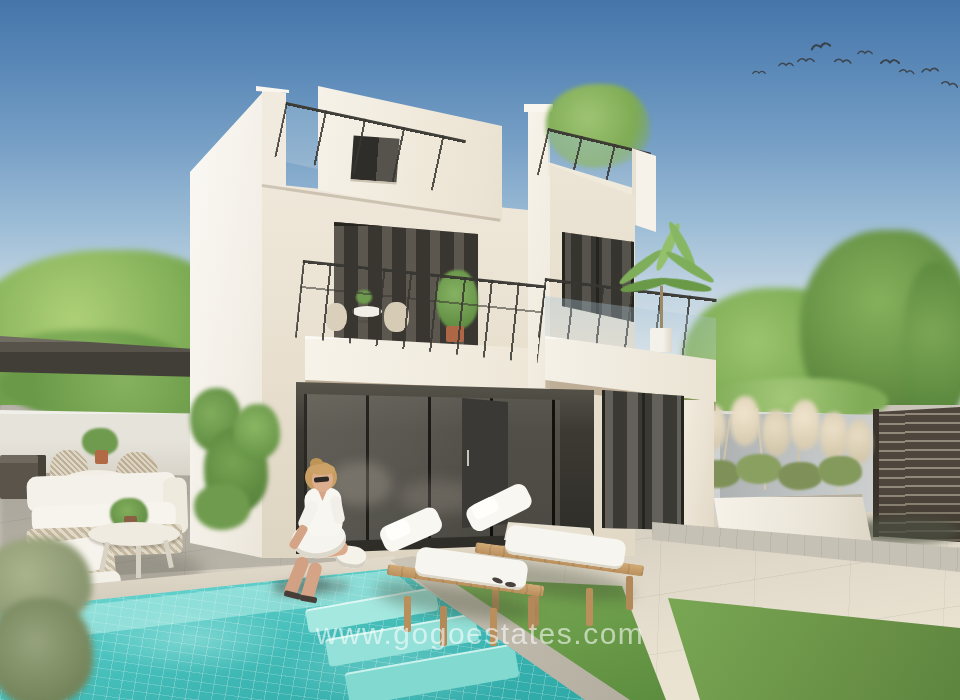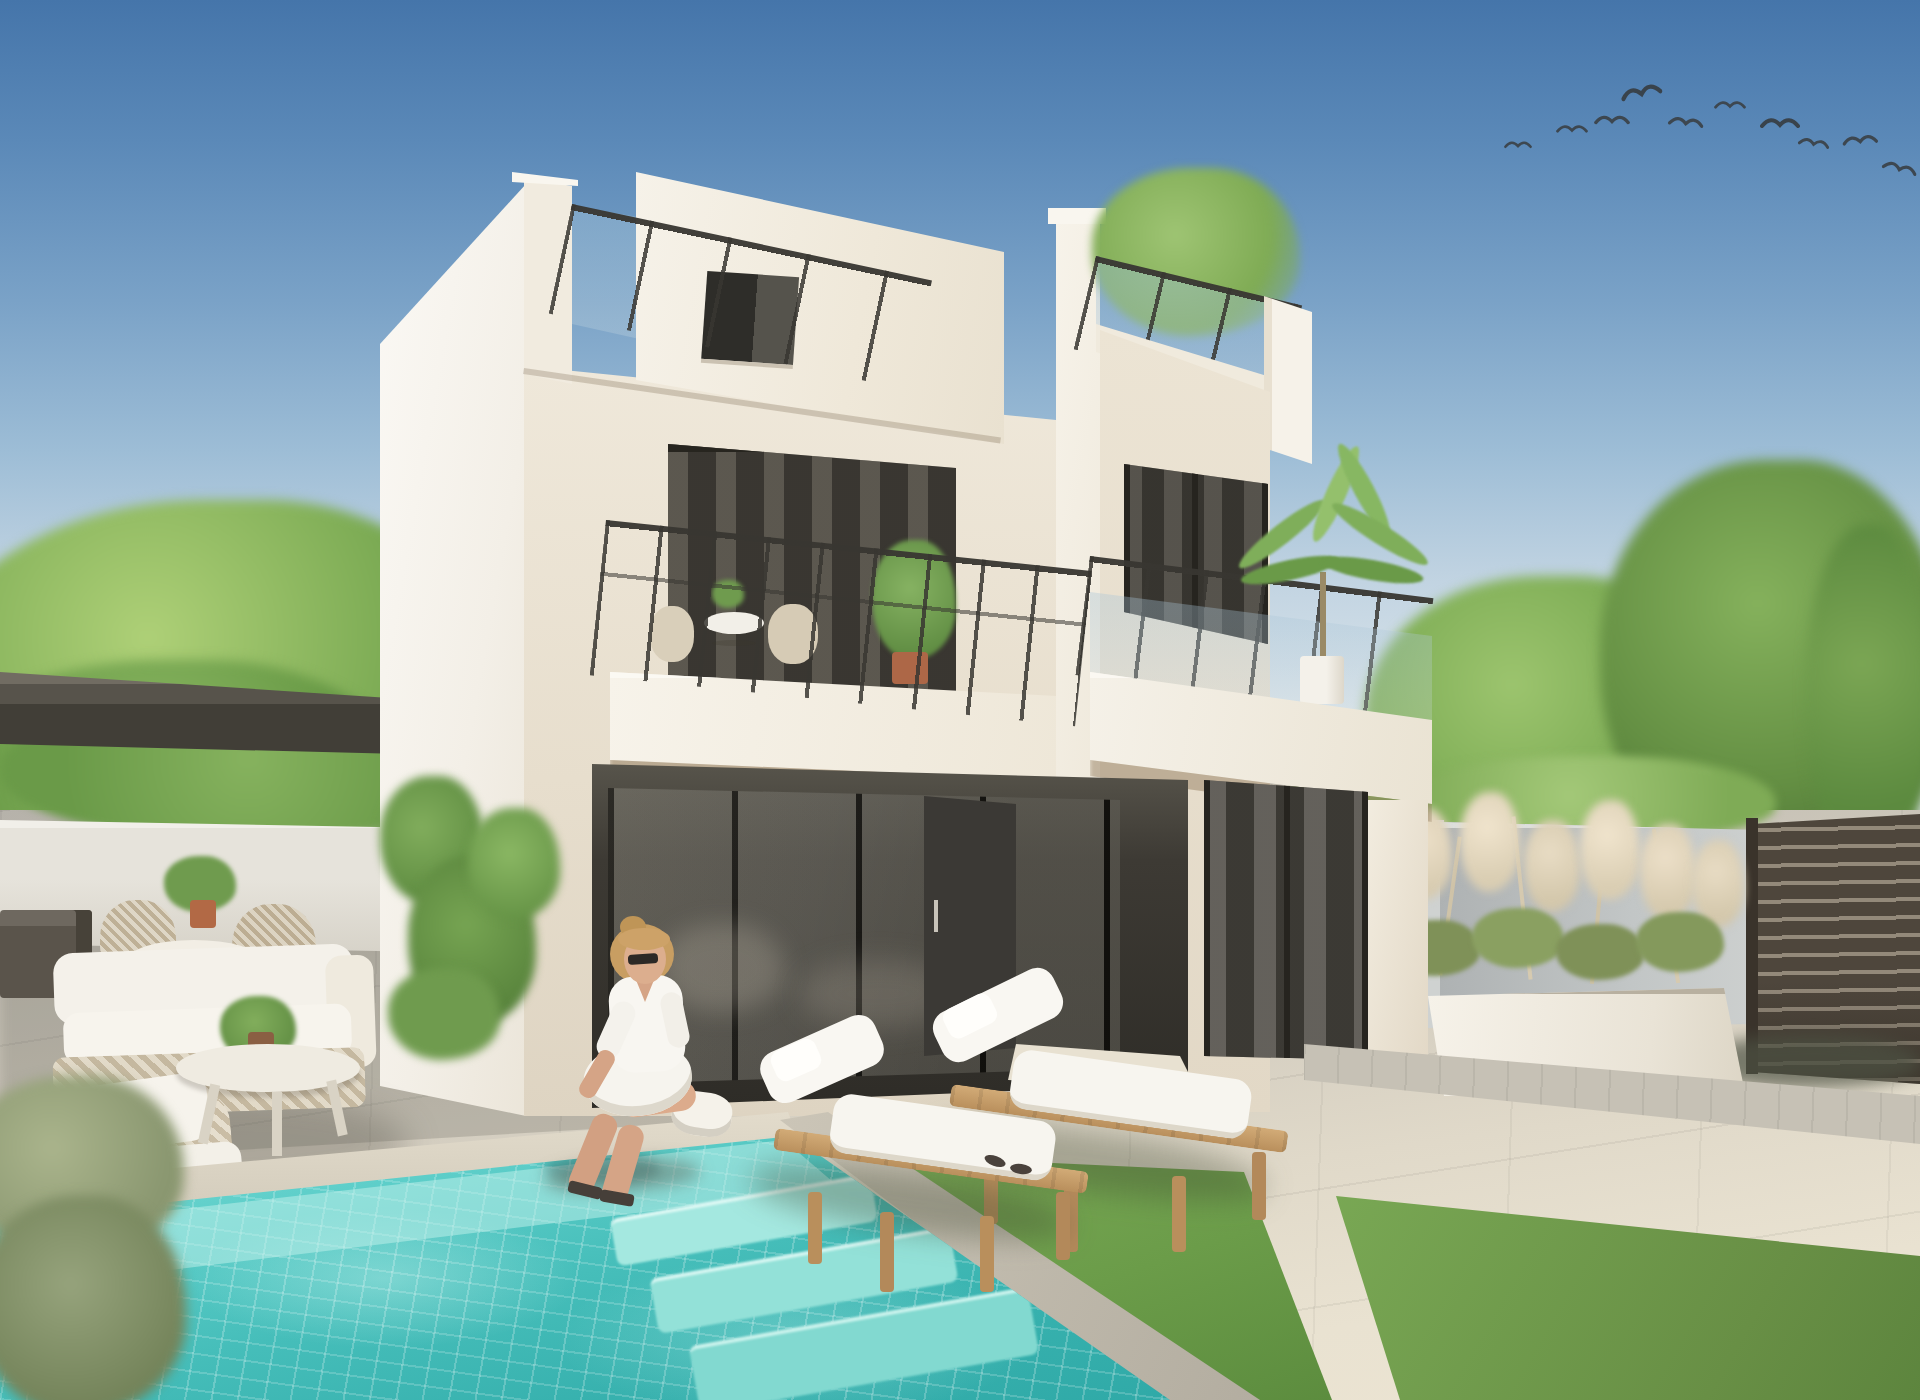--- a/index.html
+++ b/index.html
@@ -358,14 +358,15 @@
     <div class="abs" style="left:40px;top:5px;width:21px;height:25px;border-radius:50%;background:#dcae8e;"></div>
     <div class="abs" style="left:37px;top:2px;width:26px;height:11px;border-radius:50%;background:#cda268;"></div>
     <div class="abs" style="left:42px;top:15px;width:15px;height:5px;border-radius:2px;background:#2c2926;transform:rotate(-4deg);"></div>
   </div>
 
   <div class="abs" style="left:-18px;top:538px;width:125px;height:168px;">
     <div class="abs blob" style="left:0;top:0;width:110px;height:90px;filter:blur(3px);background:radial-gradient(circle at 40% 40%,#aab48c,#8a9770 70%);"></div>
     <div class="abs blob" style="left:6px;top:60px;width:105px;height:110px;filter:blur(3px);background:radial-gradient(circle at 45% 40%,#96a37c,#6f7f55 80%);"></div>
   </div>
 
+  <div class="abs watermark">www.gogoestates.com</div>
 
 </div>
 
 </body></html>

